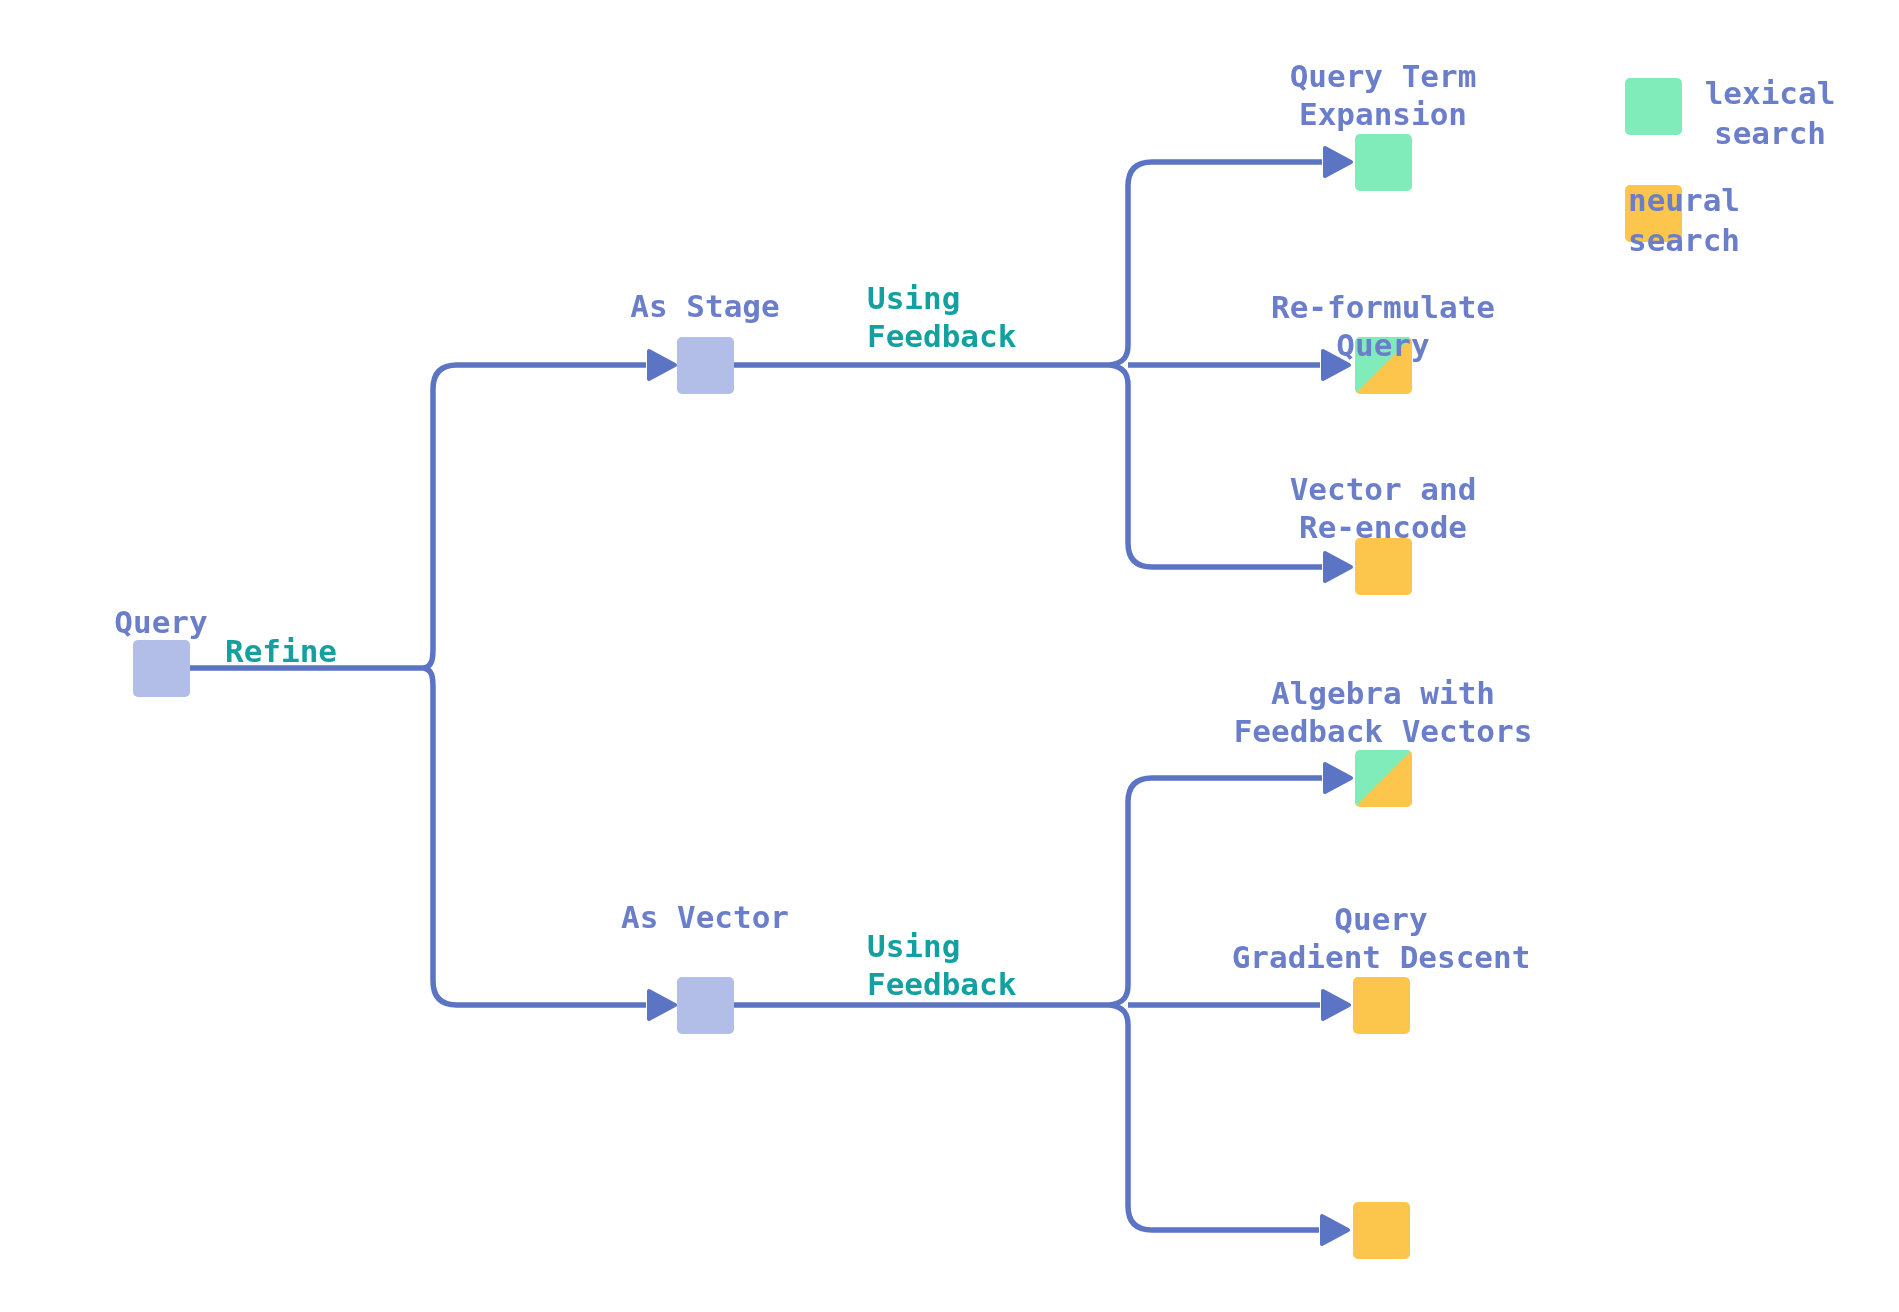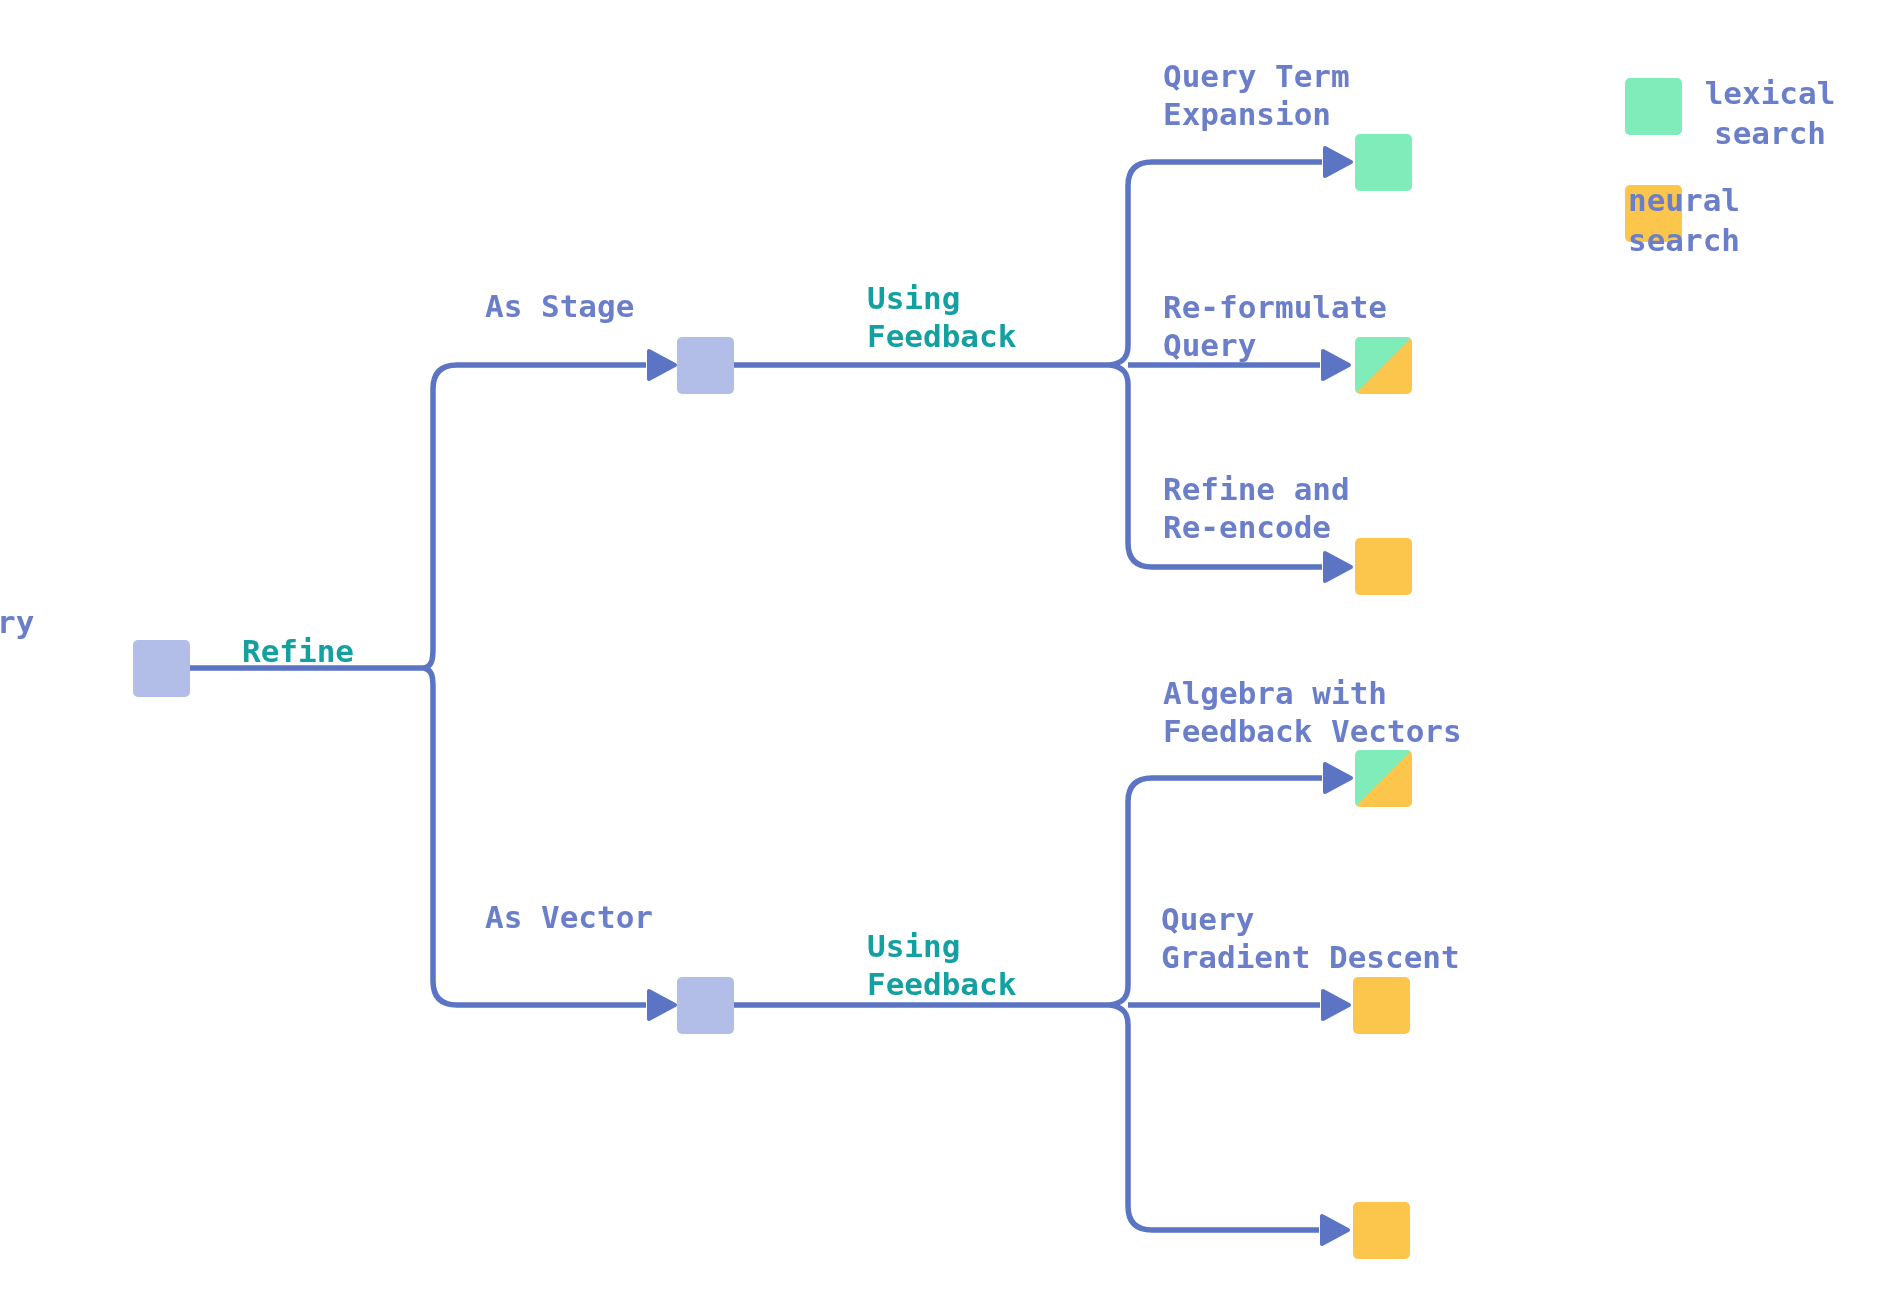--- a/index.html
+++ b/index.html
@@ -18,20 +18,21 @@
     position:absolute;width:57px;height:57px;border-radius:5px;
   }
   .fill-input{background:#b2bee8;}
   .fill-lexical{background:#7fecb9;}
   .fill-neural{background:#fcc64c;}
   .fill-hybrid{background:linear-gradient(135deg,#7fecb9 49.7%,#fcc64c 50.3%);}
 
   .node-label{
     position:absolute;
     width:440px;
+    text-align:center;
     color:#6b7ec9;
     font-size:31px;line-height:38px;font-weight:bold;
     white-space:pre-line;
     letter-spacing:0px;
   }
   .edge-label{
     position:absolute;
     width:320px;
     color:#14a0a0;
     font-size:31px;line-height:38px;font-weight:bold;
@@ -85,28 +86,28 @@
   <div class="node-square fill-neural" style="left:1353px;top:977px;"></div>
   <div class="node-square fill-neural" style="left:1353px;top:1202px;"></div>
 
   <div class="node-label" style="left:-59px;top:603px;">Query</div>
   <div class="node-label" style="left:485px;top:287px;">As Stage</div>
   <div class="node-label" style="left:485px;top:898px;">As Vector</div>
   <div class="node-label" style="left:1163px;top:57px;">Query Term
 Expansion</div>
   <div class="node-label" style="left:1163px;top:260px;margin-top:28px;">Re-formulate
 Query</div>
-  <div class="node-label" style="left:1163px;top:470px;">Refine and
+  <div class="node-label" style="left:1163px;top:470px;">Vector and
 Re-encode</div>
   <div class="node-label" style="left:1163px;top:674px;">Algebra with
 Feedback Vectors</div>
   <div class="node-label" style="left:1161px;top:900px;">Query
 Gradient Descent</div>
 
-  <div class="edge-label" style="left:202px;top:632px;padding-left:40px;">Refine</div>
+  <div class="edge-label" style="left:185px;top:632px;padding-left:40px;">Refine</div>
   <div class="edge-label" style="left:867px;top:279px;">Using
 Feedback</div>
   <div class="edge-label" style="left:867px;top:927px;">Using
 Feedback</div>
 
   <div>
     <div class="legend-swatch fill-lexical" style="left:1625px;top:78px;position:absolute;"></div>
     <div class="legend-text" style="left:1695px;top:73px;">lexical
 search</div>
     <div class="legend-swatch fill-neural" style="left:1625px;top:185px;position:absolute;"></div>

